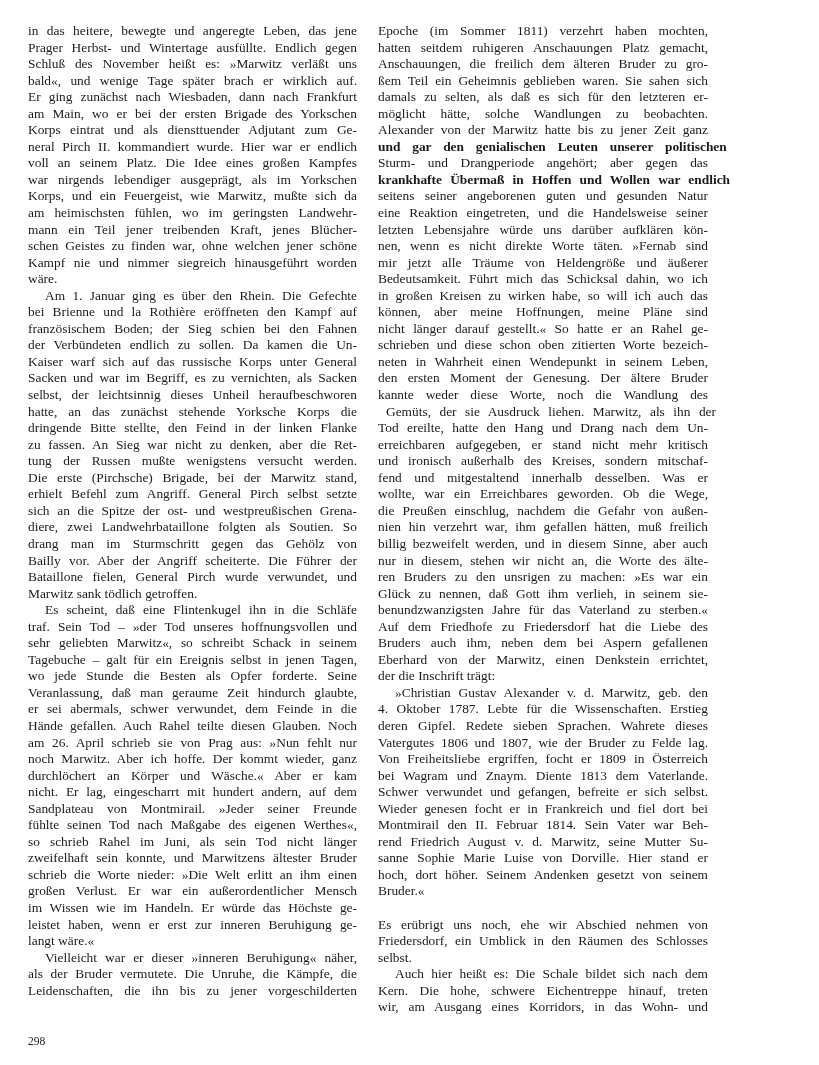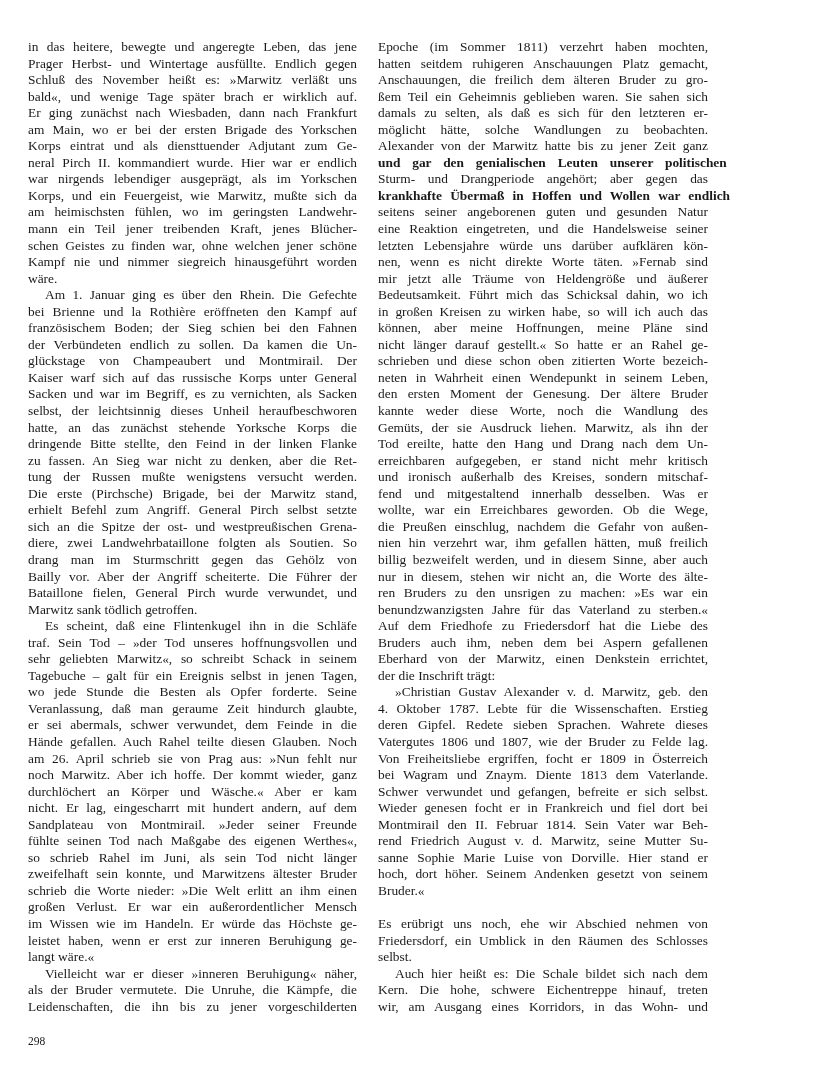--- a/index.html
+++ b/index.html
@@ -12,21 +12,21 @@
     color: #1a1a1a;
     overflow: hidden;
   }
   .page {
     position: relative;
     width: 819px; height: 1065px;
     background: #ffffff;
   }
   .columns {
     position: absolute;
-    top: 39px; left: 28px;
+    top: 23px; left: 28px;
     display: flex;
     gap: 21px;
   }
   .col { width: 329px; }
   .col.col-right { width: 330px; }
   .line {
     height: 16.55px;
     line-height: 16.55px;
     font-size: 13.4px;
     white-space: nowrap;
@@ -55,32 +55,32 @@
   <div class="columns">
     <div class="col col-left" id="col-left">
         <div class="line"><span style="word-spacing: 5.06055px;">in das heitere, bewegte und angeregte Leben, das jene</span></div>
         <div class="line"><span style="word-spacing: 5.32292px;">Prager Herbst- und Wintertage ausfüllte. Endlich gegen</span></div>
         <div class="line"><span style="word-spacing: 6.35714px;">Schluß des November heißt es: »Marwitz verläßt uns</span></div>
         <div class="line"><span style="word-spacing: 5.94922px;">bald«, und wenige Tage später brach er wirklich auf.</span></div>
         <div class="line"><span style="word-spacing: 4.72098px;">Er ging zunächst nach Wiesbaden, dann nach Frankfurt</span></div>
         <div class="line"><span style="word-spacing: 4.69792px;">am Main, wo er bei der ersten Brigade des Yorkschen</span></div>
         <div class="line"><span style="word-spacing: 6.04018px;">Korps eintrat und als diensttuender Adjutant zum Ge-</span></div>
         <div class="line"><span style="word-spacing: 4.12891px;">neral Pirch II. kommandiert wurde. Hier war er endlich</span></div>
+        <div class="line"><span style="word-spacing: 5.66016px;">voll an seinem Platz. Die Idee eines großen Kampfes</span></div>
         <div class="line"><span style="word-spacing: 6.65365px;">war nirgends lebendiger ausgeprägt, als im Yorkschen</span></div>
         <div class="line"><span style="word-spacing: 4.38477px;">Korps, und ein Feuergeist, wie Marwitz, mußte sich da</span></div>
         <div class="line"><span style="word-spacing: 6.72135px;">am heimischsten fühlen, wo im geringsten Landwehr-</span></div>
         <div class="line"><span style="word-spacing: 7.15625px;">mann ein Teil jener treibenden Kraft, jenes Blücher-</span></div>
         <div class="line"><span style="word-spacing: 3.49805px;">schen Geistes zu finden war, ohne welchen jener schöne</span></div>
         <div class="line"><span style="word-spacing: 5.2526px;">Kampf nie und nimmer siegreich hinausgeführt worden</span></div>
         <div class="line"><span>wäre.</span></div>
         <div class="line indent"><span style="word-spacing: 3.96875px;">Am 1. Januar ging es über den Rhein. Die Gefechte</span></div>
         <div class="line"><span style="word-spacing: 4.90234px;">bei Brienne und la Rothière eröffneten den Kampf auf</span></div>
         <div class="line"><span style="word-spacing: 5.61607px;">französischem Boden; der Sieg schien bei den Fahnen</span></div>
         <div class="line"><span style="word-spacing: 5.22656px;">der Verbündeten endlich zu sollen. Da kamen die Un-</span></div>
-        <div class="line"><span style="word-spacing: 10.4625px;">glückstage von Champeaubert und Montmirail. Der</span></div>
         <div class="line"><span style="word-spacing: 4.3125px;">Kaiser warf sich auf das russische Korps unter General</span></div>
         <div class="line"><span style="word-spacing: 2.99306px;">Sacken und war im Begriff, es zu vernichten, als Sacken</span></div>
         <div class="line"><span style="word-spacing: 6.30312px;">selbst, der leichtsinnig dieses Unheil heraufbeschworen</span></div>
         <div class="line"><span style="word-spacing: 7.63393px;">hatte, an das zunächst stehende Yorksche Korps die</span></div>
         <div class="line"><span style="word-spacing: 5.00586px;">dringende Bitte stellte, den Feind in der linken Flanke</span></div>
         <div class="line"><span style="word-spacing: 4.26719px;">zu fassen. An Sieg war nicht zu denken, aber die Ret-</span></div>
         <div class="line"><span style="word-spacing: 8.03646px;">tung der Russen mußte wenigstens versucht werden.</span></div>
         <div class="line"><span style="word-spacing: 6.2567px;">Die erste (Pirchsche) Brigade, bei der Marwitz stand,</span></div>
         <div class="line"><span style="word-spacing: 5.4933px;">erhielt Befehl zum Angriff. General Pirch selbst setzte</span></div>
         <div class="line"><span style="word-spacing: 4.31055px;">sich an die Spitze der ost- und westpreußischen Grena-</span></div>
@@ -131,31 +131,32 @@
         <div class="line"><span style="word-spacing: 6.08789px;">nen, wenn es nicht direkte Worte täten. »Fernab sind</span></div>
         <div class="line"><span style="word-spacing: 7.88616px;">mir jetzt alle Träume von Heldengröße und äußerer</span></div>
         <div class="line"><span style="word-spacing: 4.69196px;">Bedeutsamkeit. Führt mich das Schicksal dahin, wo ich</span></div>
         <div class="line"><span style="word-spacing: 3.65937px;">in großen Kreisen zu wirken habe, so will ich auch das</span></div>
         <div class="line"><span style="word-spacing: 9.79688px;">können, aber meine Hoffnungen, meine Pläne sind</span></div>
         <div class="line"><span style="word-spacing: 5.02083px;">nicht länger darauf gestellt.« So hatte er an Rahel ge-</span></div>
         <div class="line"><span style="word-spacing: 4.14732px;">schrieben und diese schon oben zitierten Worte bezeich-</span></div>
         <div class="line"><span style="word-spacing: 5.34152px;">neten in Wahrheit einen Wendepunkt in seinem Leben,</span></div>
         <div class="line"><span style="word-spacing: 6.98438px;">den ersten Moment der Genesung. Der ältere Bruder</span></div>
         <div class="line"><span style="word-spacing: 8.63616px;">kannte weder diese Worte, noch die Wandlung des</span></div>
-        <div class="line"><span style="word-spacing: 5.13086px;">Gemüts, der sie Ausdruck liehen. Marwitz, als ihn der</span></div>
+        <div class="line"><span style="word-spacing: 5.13086px; margin-left: 8px;">Gemüts, der sie Ausdruck liehen. Marwitz, als ihn der</span></div>
         <div class="line"><span style="word-spacing: 5.03993px;">Tod ereilte, hatte den Hang und Drang nach dem Un-</span></div>
         <div class="line"><span style="word-spacing: 7.47135px;">erreichbaren aufgegeben, er stand nicht mehr kritisch</span></div>
         <div class="line"><span style="word-spacing: 6.59375px;">und ironisch außerhalb des Kreises, sondern mitschaf-</span></div>
         <div class="line"><span style="word-spacing: 9.17188px;">fend und mitgestaltend innerhalb desselben. Was er</span></div>
         <div class="line"><span style="word-spacing: 6.21875px;">wollte, war ein Erreichbares geworden. Ob die Wege,</span></div>
         <div class="line"><span style="word-spacing: 4.75223px;">die Preußen einschlug, nachdem die Gefahr von außen-</span></div>
         <div class="line"><span style="word-spacing: 4.22656px;">nien hin verzehrt war, ihm gefallen hätten, muß freilich</span></div>
         <div class="line"><span style="word-spacing: 3.22852px;">billig bezweifelt werden, und in diesem Sinne, aber auch</span></div>
         <div class="line"><span style="word-spacing: 4.20156px;">nur in diesem, stehen wir nicht an, die Worte des älte-</span></div>
         <div class="line"><span style="word-spacing: 5.30729px;">ren Bruders zu den unsrigen zu machen: »Es war ein</span></div>
+        <div class="line"><span style="word-spacing: 4.47917px;">Glück zu nennen, daß Gott ihm verlieh, in seinem sie-</span></div>
         <div class="line"><span style="word-spacing: 5.02865px;">benundzwanzigsten Jahre für das Vaterland zu sterben.«</span></div>
         <div class="line"><span style="word-spacing: 5.92383px;">Auf dem Friedhofe zu Friedersdorf hat die Liebe des</span></div>
         <div class="line"><span style="word-spacing: 7.08929px;">Bruders auch ihm, neben dem bei Aspern gefallenen</span></div>
         <div class="line"><span style="word-spacing: 7.28385px;">Eberhard von der Marwitz, einen Denkstein errichtet,</span></div>
         <div class="line"><span>der die Inschrift trägt:</span></div>
         <div class="line indent"><span style="word-spacing: 4.40848px;">»Christian Gustav Alexander v. d. Marwitz, geb. den</span></div>
         <div class="line"><span style="word-spacing: 5.07366px;">4. Oktober 1787. Lebte für die Wissenschaften. Erstieg</span></div>
         <div class="line"><span style="word-spacing: 6.88281px;">deren Gipfel. Redete sieben Sprachen. Wahrete dieses</span></div>
         <div class="line"><span style="word-spacing: 3.43056px;">Vatergutes 1806 und 1807, wie der Bruder zu Felde lag.</span></div>
         <div class="line"><span style="word-spacing: 4.53795px;">Von Freiheitsliebe ergriffen, focht er 1809 in Österreich</span></div>

